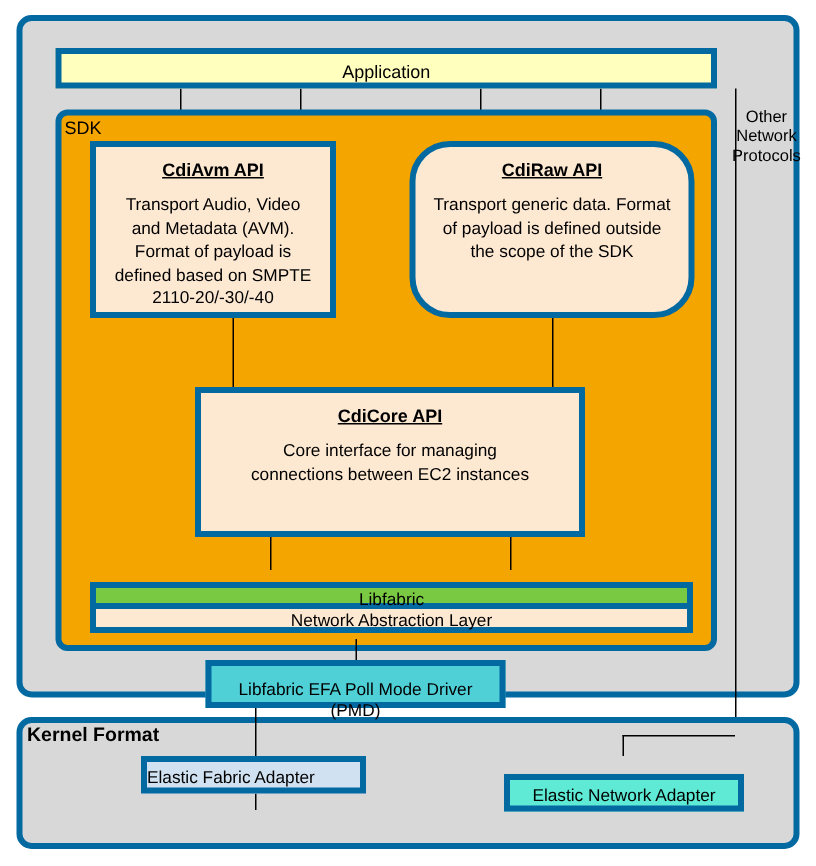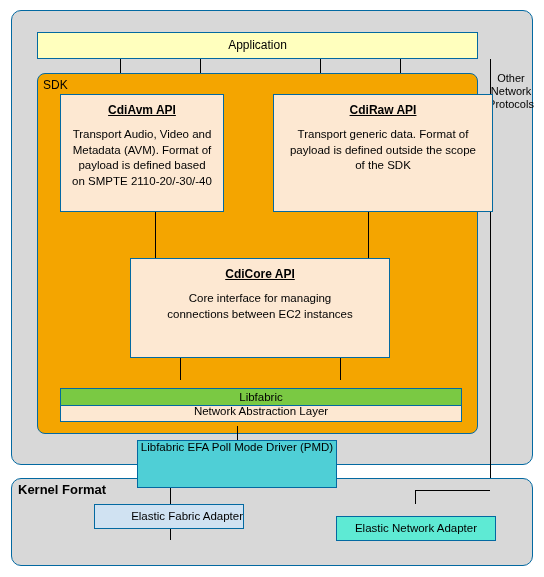--- a/index.html
+++ b/index.html
@@ -11,21 +11,21 @@
     background: #fff;
   }
   .canvas {
     position: relative;
     width: 544px;
     height: 577px;
     background: #fff;
   }
   .box {
     position: absolute;
-    border: 1px solid #0369a1;
+    border: 4px solid #0369a1;
     box-sizing: border-box;
   }
   .label-only {
     position: absolute;
     box-sizing: border-box;
   }
   
   .userspace {
     left: 11px; top: 10px;
     width: 522px; height: 455px;
@@ -68,24 +68,25 @@
   
   .cdiavm {
     left: 60px; top: 94px;
     width: 164px; height: 118px;
     background: #FDE8D2;
     text-align: center;
     padding: 8px 10px;
   }
   .cdiraw {
     left: 273px; top: 94px;
-    width: 220px; height: 118px;
+    width: 190px; height: 118px;
     background: #FDE8D2;
     text-align: center;
     padding: 8px 10px;
+    border-radius: 27px;
   }
   .api-title {
     font-weight: bold;
     text-decoration: underline;
     display: block;
     margin-bottom: 10px;
     font-size: 12px;
   }
   .api-desc {
     display: block;
@@ -114,45 +115,45 @@
     left: 60px; top: 388px;
     width: 402px; height: 18px;
     background: #7AC943;
     text-align: center;
     line-height: 16px;
     font-size: 11.5px;
   }
   
   .pmd {
     left: 137px; top: 440px;
-    width: 200px; height: 48px;
+    width: 200px; height: 32px;
     background: #4FCFD6;
     text-align: center;
     font-size: 11.5px;
     line-height: 1.2;
-    padding-top: 0;
+    padding-top: 10px;
   }
   
   .kernel {
     left: 11px; top: 478px;
     width: 522px; height: 88px;
     background: #D8D8D8;
     border-radius: 10px;
   }
   .kernel-title {
     left: 18px; top: 482px;
     width: 100px; height: 16px;
     font-weight: bold;
     font-size: 13px;
   }
   .efa {
     left: 94px; top: 504px;
     width: 150px; height: 25px;
     background: #D0E2F2;
-    text-align: right;
+    text-align: left;
     line-height: 23px;
     font-size: 11.5px;
   }
   .ena {
     left: 336px; top: 516px;
     width: 160px; height: 25px;
     background: #5eead4;
     text-align: center;
     line-height: 23px;
     font-size: 11.5px;

